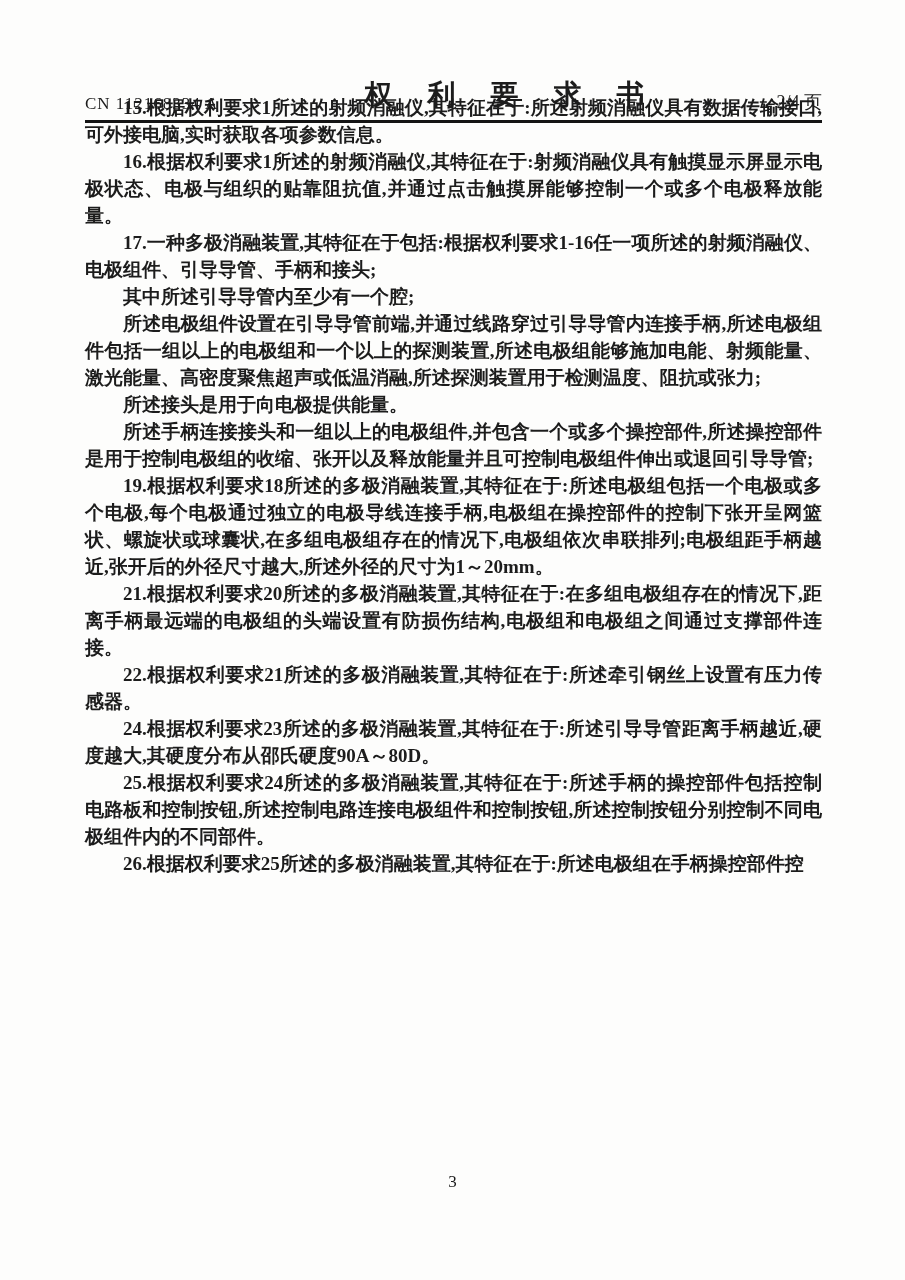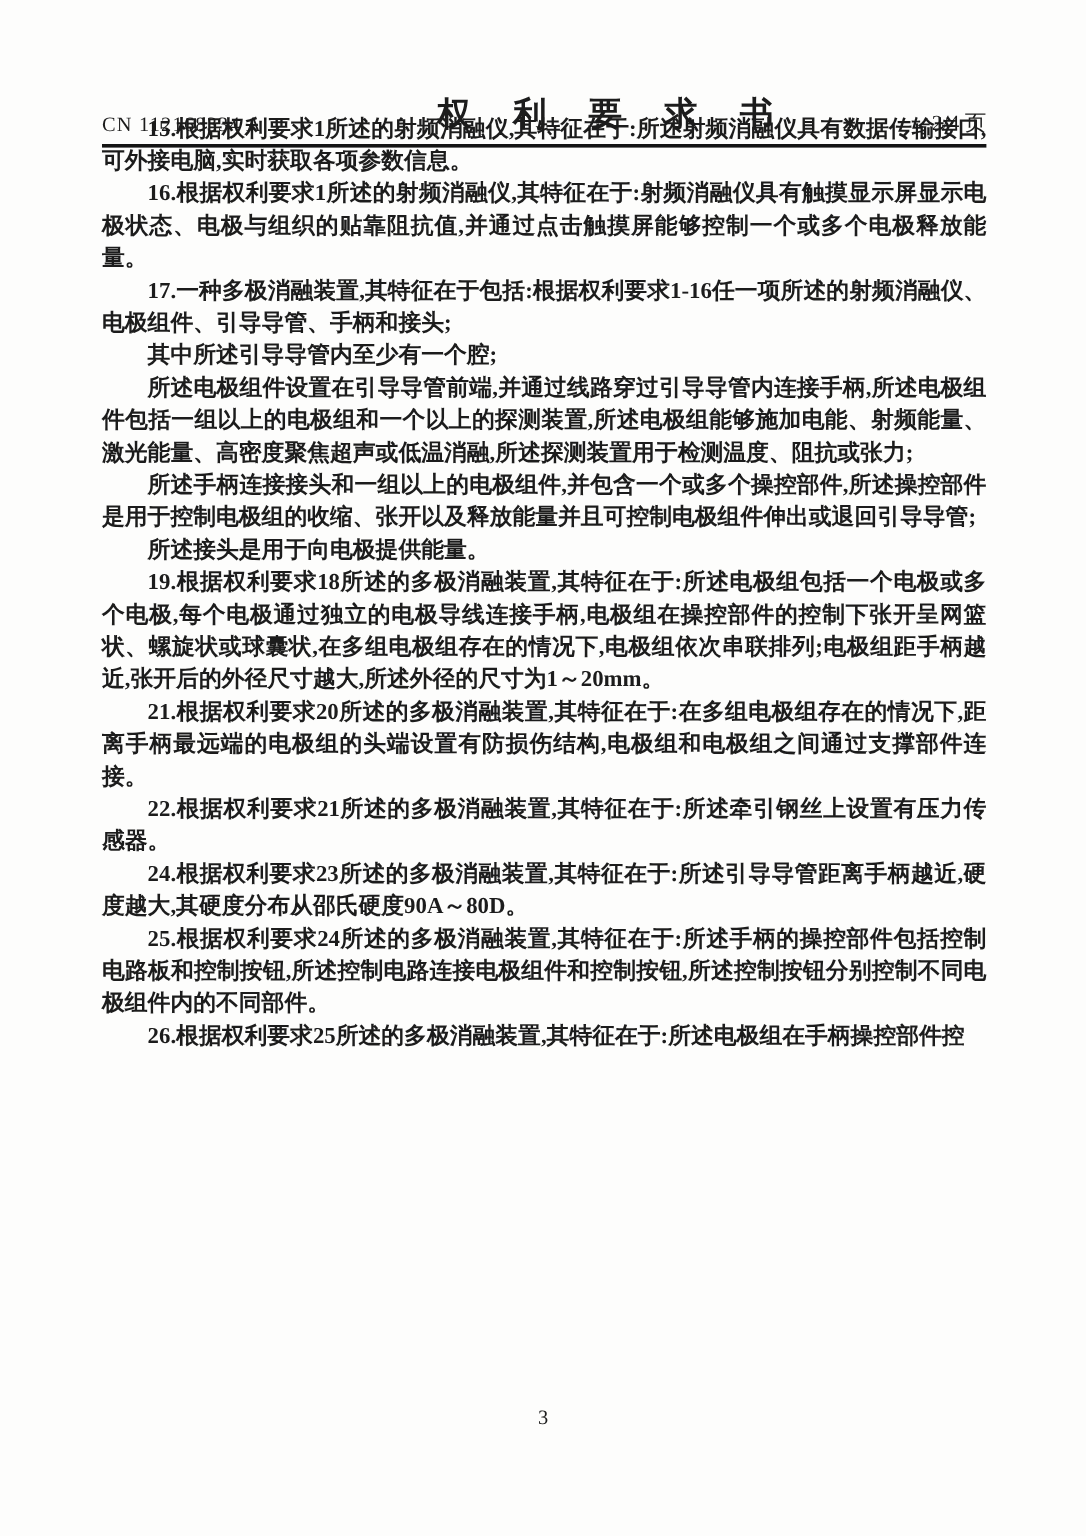--- a/index.html
+++ b/index.html
@@ -81,22 +81,22 @@
     <span class="doc-title">权 利 要 求 书</span>
     <span class="page-indicator">2/4 页</span>
   </div>
 
   <div class="content">
       <div class="para">15.根据权利要求1所述的射频消融仪,其特征在于:所述射频消融仪具有数据传输接口,可外接电脑,实时获取各项参数信息。</div>
       <div class="para">16.根据权利要求1所述的射频消融仪,其特征在于:射频消融仪具有触摸显示屏显示电极状态、电极与组织的贴靠阻抗值,并通过点击触摸屏能够控制一个或多个电极释放能量。</div>
       <div class="para">17.一种多极消融装置,其特征在于包括:根据权利要求1-16任一项所述的射频消融仪、电极组件、引导导管、手柄和接头;</div>
       <div class="para">其中所述引导导管内至少有一个腔;</div>
       <div class="para">所述电极组件设置在引导导管前端,并通过线路穿过引导导管内连接手柄,所述电极组件包括一组以上的电极组和一个以上的探测装置,所述电极组能够施加电能、射频能量、激光能量、高密度聚焦超声或低温消融,所述探测装置用于检测温度、阻抗或张力;</div>
+      <div class="para">所述接头是用于向电极提供能量。</div>
       <div class="para">所述手柄连接接头和一组以上的电极组件,并包含一个或多个操控部件,所述操控部件是用于控制电极组的收缩、张开以及释放能量并且可控制电极组件伸出或退回引导导管;</div>
-      <div class="para">所述接头是用于向电极提供能量。</div>
       <div class="para">19.根据权利要求18所述的多极消融装置,其特征在于:所述电极组包括一个电极或多个电极,每个电极通过独立的电极导线连接手柄,电极组在操控部件的控制下张开呈网篮状、螺旋状或球囊状,在多组电极组存在的情况下,电极组依次串联排列;电极组距手柄越近,张开后的外径尺寸越大,所述外径的尺寸为1～20mm。</div>
       <div class="para">21.根据权利要求20所述的多极消融装置,其特征在于:在多组电极组存在的情况下,距离手柄最远端的电极组的头端设置有防损伤结构,电极组和电极组之间通过支撑部件连接。</div>
       <div class="para">22.根据权利要求21所述的多极消融装置,其特征在于:所述牵引钢丝上设置有压力传感器。</div>
       <div class="para">24.根据权利要求23所述的多极消融装置,其特征在于:所述引导导管距离手柄越近,硬度越大,其硬度分布从邵氏硬度90A～80D。</div>
       <div class="para">25.根据权利要求24所述的多极消融装置,其特征在于:所述手柄的操控部件包括控制电路板和控制按钮,所述控制电路连接电极组件和控制按钮,所述控制按钮分别控制不同电极组件内的不同部件。</div>
       <div class="para">26.根据权利要求25所述的多极消融装置,其特征在于:所述电极组在手柄操控部件控</div>
     </div>
 
   <div class="footer">
     <span>3</span>

